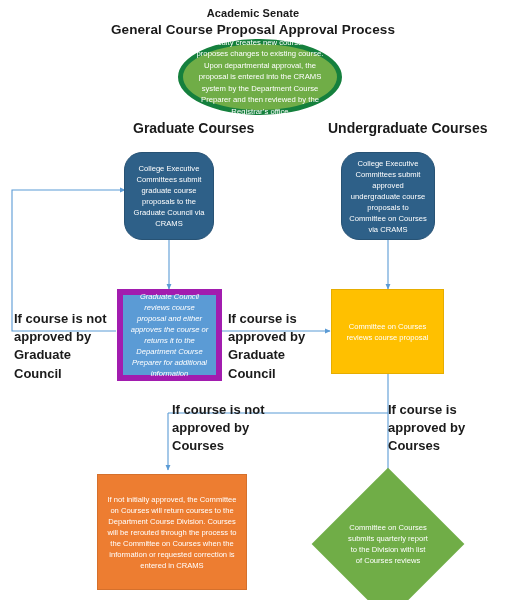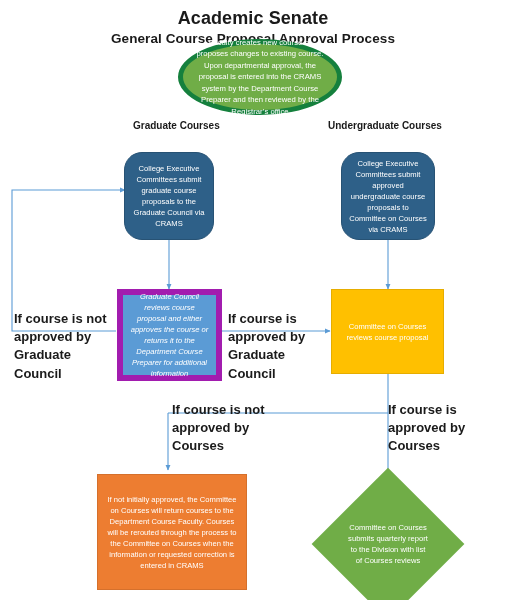--- a/index.html
+++ b/index.html
@@ -12,26 +12,26 @@
     -webkit-font-smoothing:antialiased;
   }
   #canvas{position:absolute;left:0;top:0;width:506px;height:600px;}
 
   
   .title-block{
     position:absolute;left:0;top:6px;width:506px;
     text-align:center;color:#1a1a1a;
     font-weight:bold;line-height:1.35;
   }
-  .title-line1{font-size:18px;letter-spacing:.1px;}
+  .title-line1{font-size:11px;letter-spacing:.1px;}
   .title-line2{font-size:13.5px;letter-spacing:.1px;}
 
   
   .sec-label{
-    position:absolute;font-size:10px;font-weight:bold;color:#1a1a1a;
+    position:absolute;font-size:14px;font-weight:bold;color:#1a1a1a;
     white-space:nowrap;
   }
 
   
   .node{position:absolute;box-sizing:border-box;display:flex;
         align-items:center;justify-content:center;text-align:center;}
   .node .txt{
     color:#ffffff;font-size:7.6px;line-height:1.45;
     padding:0 7px;font-weight:normal;
   }
@@ -142,21 +142,21 @@
 
   <div class="node lightblue" style="left:117px;top:289px;width:105px;height:92px;">
     <div class="txt">Graduate Council reviews course proposal and either approves the course or returns it to the Department Course Preparer for additional information</div>
   </div>
 
   <div class="node amber" style="left:331px;top:289px;width:113px;height:85px;">
     <div class="txt">Committee on Courses reviews course proposal</div>
   </div>
 
   <div class="node orange" style="left:97px;top:474px;width:150px;height:116px;">
-    <div class="txt">If not initially approved, the Committee on Courses will return courses to the Department Course Faculty. Courses will be rerouted through the process to the Committee on Courses when the information or requested correction is entered in CRAMS</div>
+    <div class="txt">If not initially approved, the Committee on Courses will return courses to the Department Course Division. Courses will be rerouted through the process to the Committee on Courses when the information or requested correction is entered in CRAMS</div>
   </div>
 
   <div class="diamond-wrap" style="left:334px;top:490px;width:108px;height:108px;">
     <div class="diamond-shape"></div>
     <div class="txt">Committee on Courses submits quarterly report to the Division with list of Courses reviews</div>
   </div>
 
   <div class="edge-label" style="left:14px;top:310px;width:100px;">If course is not approved by Graduate Council</div>
 
   <div class="edge-label" style="left:228px;top:310px;width:100px;">If course is approved by Graduate Council</div>

